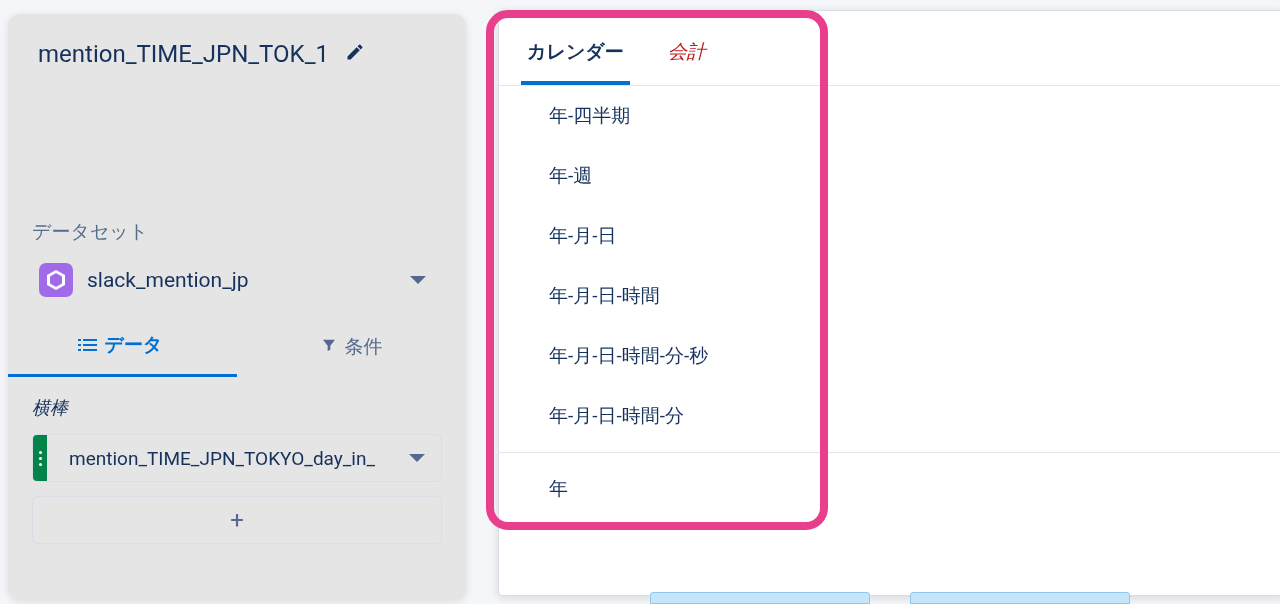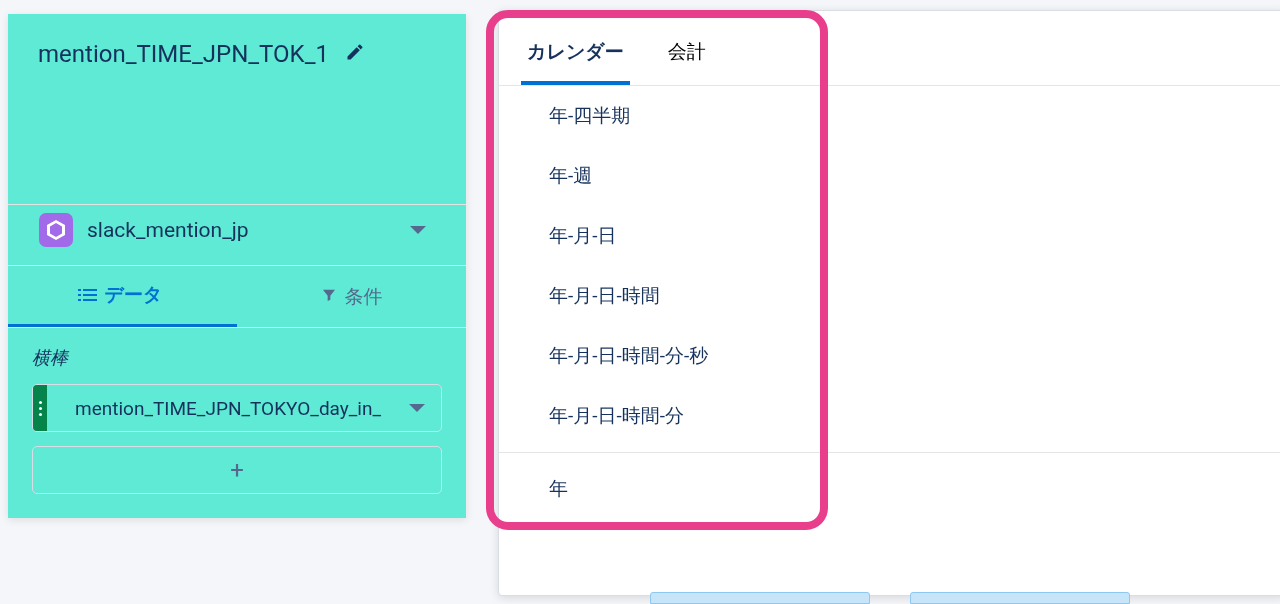--- a/index.html
+++ b/index.html
@@ -9,24 +9,24 @@
       width: 1280px;
       height: 604px;
       overflow: hidden;
       position: relative;
     }
     .left-panel {
       position: absolute;
       left: 8px;
       top: 14px;
       width: 458px;
-      background: #5eead4;
-      border-radius: 0;
+      background: #e5e5e5;
+      border-radius: 12px;
       box-shadow: 0 2px 8px rgba(0,0,0,0.1);
-      height: 504px;
+      height: 586px;
     }
     .title-row {
       display: flex;
       align-items: center;
       padding: 26px 30px 20px 30px;
     }
     .title-text {
       font-size: 24px;
       color: #16325c;
       font-weight: 400;
@@ -147,21 +147,21 @@
       display: flex;
       flex-direction: column;
       align-items: center;
       justify-content: center;
       gap: 3px;
       flex-shrink: 0;
     }
     .field-handle span { width:3px; height:3px; background:#fff; border-radius:50%; }
     .field-text {
       flex: 1;
-      padding: 0 10px 0 28px;
+      padding: 0 10px 0 22px;
       font-size: 19px;
       color: #16325c;
       white-space: nowrap;
       overflow: hidden;
       text-overflow: ellipsis;
     }
     .field-caret {
       padding: 0 16px;
       flex-shrink: 0;
     }
@@ -197,21 +197,22 @@
       padding: 14px 6px 16px 6px;
       font-size: 19px;
       cursor: pointer;
     }
     .dd-tab-active {
       color: #16325c;
       font-weight: 700;
       border-bottom: 4px solid #0070d2;
     }
     .dd-tab-inactive {
-      color: #000000;
+      color: #b91c1c;
+      font-style: italic;
     }
     .dd-list {
       display: flex;
       flex-direction: column;
     }
     .dd-item {
       padding: 17px 22px 17px 50px;
       font-size: 19px;
       color: #16325c;
       cursor: pointer;
@@ -255,20 +256,21 @@
     <span class="title-text">mention_TIME_JPN_TOK_1</span>
     <span class="pencil-icon">
       <svg viewBox="0 0 24 24">
           <path d="M3 17.25V21h3.75l11-11-3.75-3.75-11 11zM20.7 7.04a1 1 0 0 0 0-1.41l-2.34-2.34a1 1 0 0 0-1.41 0l-1.83 1.83 3.75 3.75 1.83-1.83z"></path>
         </svg>
     </span>
   </div>
   <div class="spacer-area"></div>
   <div class="divider"></div>
 
+  <div class="section-label">データセット</div>
   <div class="dataset-row">
     <div class="dataset-icon">
         <div class="hexagon"></div>
       </div>
     <span class="dataset-name">slack_mention_jp</span>
     <span class="field-caret">
         <div class="chevron-down"></div>
       </span>
   </div>
 

